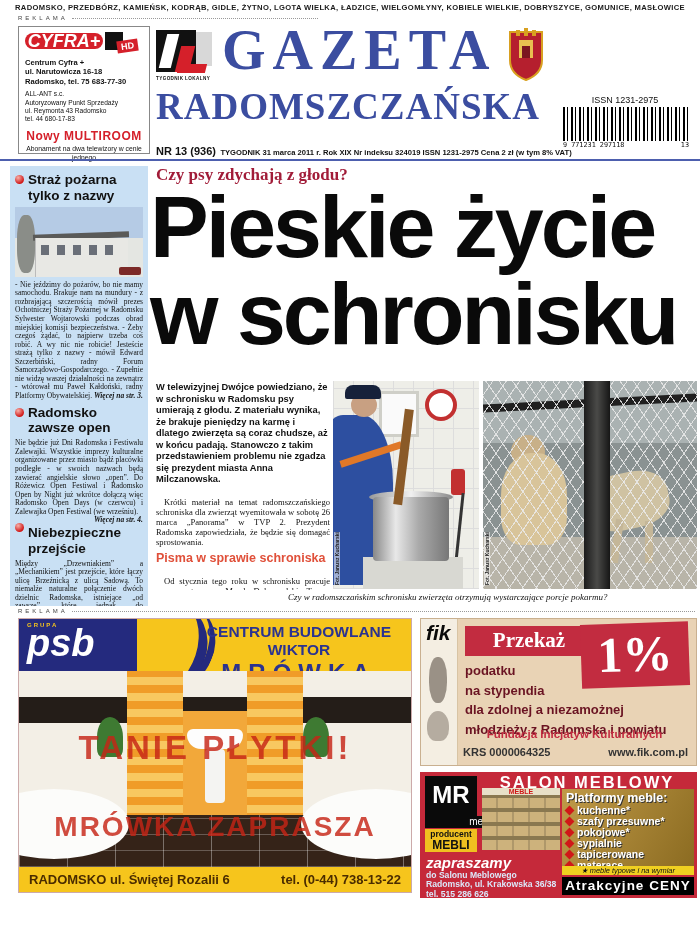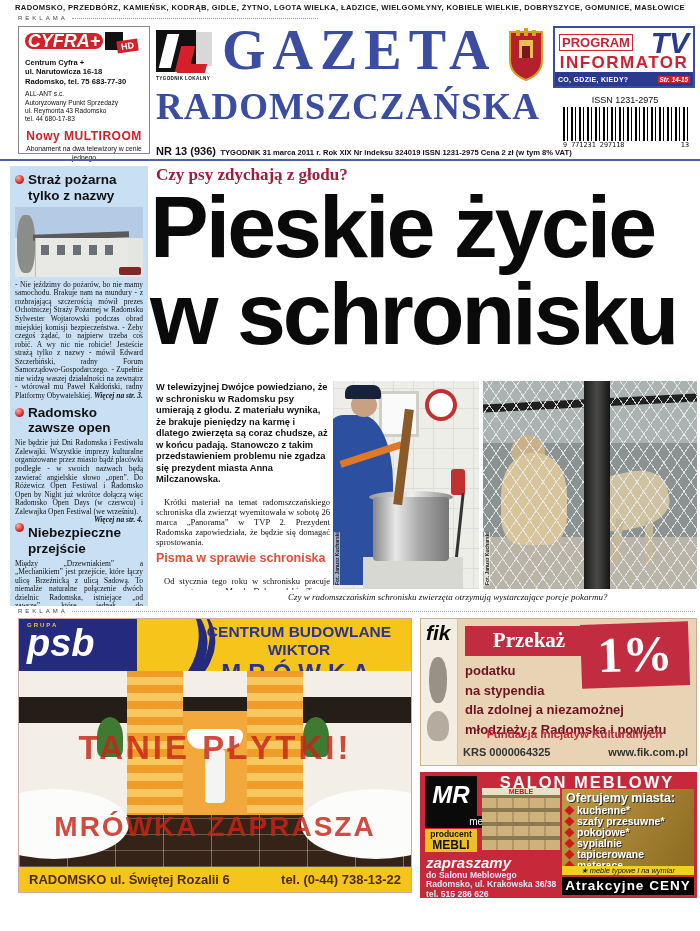--- a/index.html
+++ b/index.html
@@ -185,21 +185,21 @@
   .fik-fund{position:absolute;left:36px;right:4px;bottom:25px;text-align:center;color:#c22c40;
             font-family:"Liberation Sans",sans-serif;font-weight:bold;font-size:11.5px;}
   .fik-foot{position:absolute;left:42px;right:8px;bottom:7px;display:flex;justify-content:space-between;
             font-family:"Liberation Sans",sans-serif;font-weight:bold;font-size:11px;color:#333;}
 
   
   .mebl{left:420px;top:772px;width:277px;height:126px;background:#c5293a;box-sizing:border-box;overflow:hidden;}
   .mebl-salon{position:absolute;left:60px;top:1px;width:214px;text-align:center;color:#fff;
               font-family:"Liberation Sans",sans-serif;font-weight:bold;font-size:16.5px;letter-spacing:2px;}
   .mr-box{position:absolute;left:5px;top:4px;width:52px;height:40px;background:#0a0a0a;color:#fff;
-          font-family:"Liberation Sans",sans-serif;font-weight:bold;font-size:24px;text-align:center;line-height:38px;font-style:italic;}
+          font-family:"Liberation Sans",sans-serif;font-weight:bold;font-size:24px;text-align:center;line-height:38px;}
   .mr-name{position:absolute;left:5px;top:44px;width:52px;background:#0a0a0a;color:#fff;text-align:center;
            font-family:"Liberation Sans",sans-serif;font-size:10px;line-height:12px;padding-left:39px;}
   .mr-prod{position:absolute;left:5px;top:57px;width:52px;background:#f0c020;color:#111;text-align:center;
            font-family:"Liberation Sans",sans-serif;font-weight:bold;font-size:8.5px;line-height:9px;padding-top:1px;}
   .mr-mebli{position:absolute;left:5px;top:67px;width:52px;background:#f0c020;color:#111;text-align:center;
             font-family:"Liberation Sans",sans-serif;font-weight:bold;font-size:12px;line-height:13px;}
   .mebl-zapr{position:absolute;left:6px;top:82px;color:#fff;font-weight:bold;font-style:italic;font-size:15px;
              font-family:"Liberation Sans",sans-serif;}
   .mebl-addr{position:absolute;left:6px;top:99px;color:#dbe8fa;font-family:"Liberation Sans",sans-serif;
              font-weight:bold;font-size:8.6px;line-height:1.1;}
@@ -267,31 +267,20 @@
 
   <svg class="abs crest" width="36" height="54" viewBox="0 0 36 54">
     <path d="M2 4 h32 v28 q0 14 -16 20 q-16 -6 -16 -20 z" fill="#b51f2e" stroke="#d8a020" stroke-width="2"></path>
     <rect x="11" y="12" width="14" height="18" fill="#e8c050"></rect>
     <rect x="14" y="18" width="8" height="12" fill="#7a1520"></rect>
     <rect x="8" y="2" width="4" height="6" fill="#d8a020"></rect>
     <rect x="16" y="0" width="4" height="8" fill="#d8a020"></rect>
     <rect x="24" y="2" width="4" height="6" fill="#d8a020"></rect>
   </svg>
 
-  <div class="abs tvbox">
-    <div class="tv-row1">
-      <span class="tv-program">PROGRAM</span>
-      <span class="tv-tv">TV</span>
-    </div>
-    <div class="tv-informator">INFORMATOR</div>
-    <div class="tv-bar">
-      <span class="tv-when">CO, GDZIE, KIEDY?</span>
-      <span class="tv-pages">Str. 14-15</span>
-    </div>
-  </div>
 
   <div class="abs issn">ISSN 1231-2975</div>
   <div class="abs barcode"></div>
   <div class="abs barcode-digits">
     <span>9 771231 297118</span>
       <span>13</span>
   </div>
 
   <div class="abs issue">
     <b>NR 13 (936)</b> <span>TYGODNIK 31 marca 2011 r. Rok XIX Nr indeksu 324019 ISSN 1231-2975 Cena 2 zł (w tym 8% VAT)</span>
@@ -448,21 +437,21 @@
     <div class="mr-mebli">MEBLI</div>
     <div class="mebl-zapr">zapraszamy</div>
     <div class="mebl-addr">
       <div>do Salonu Meblowego</div>
       <div>Radomsko, ul. Krakowska 36/38</div>
       <div>tel. 515 286 626</div>
     </div>
     <div class="mebl-bldg"></div>
     <div class="mebl-sign">MEBLE</div>
     <div class="mebl-gold">
-      <div class="mebl-ofer">Oferujemy miasta:</div>
+      <div class="mebl-ofer">Platformy meble:</div>
       <div class="mebl-item">
           <span class="diamond"></span>
           <span>kuchenne*</span>
         </div>
       <div class="mebl-item">
           <span class="diamond"></span>
           <span>szafy przesuwne*</span>
         </div>
       <div class="mebl-item">
           <span class="diamond"></span>

